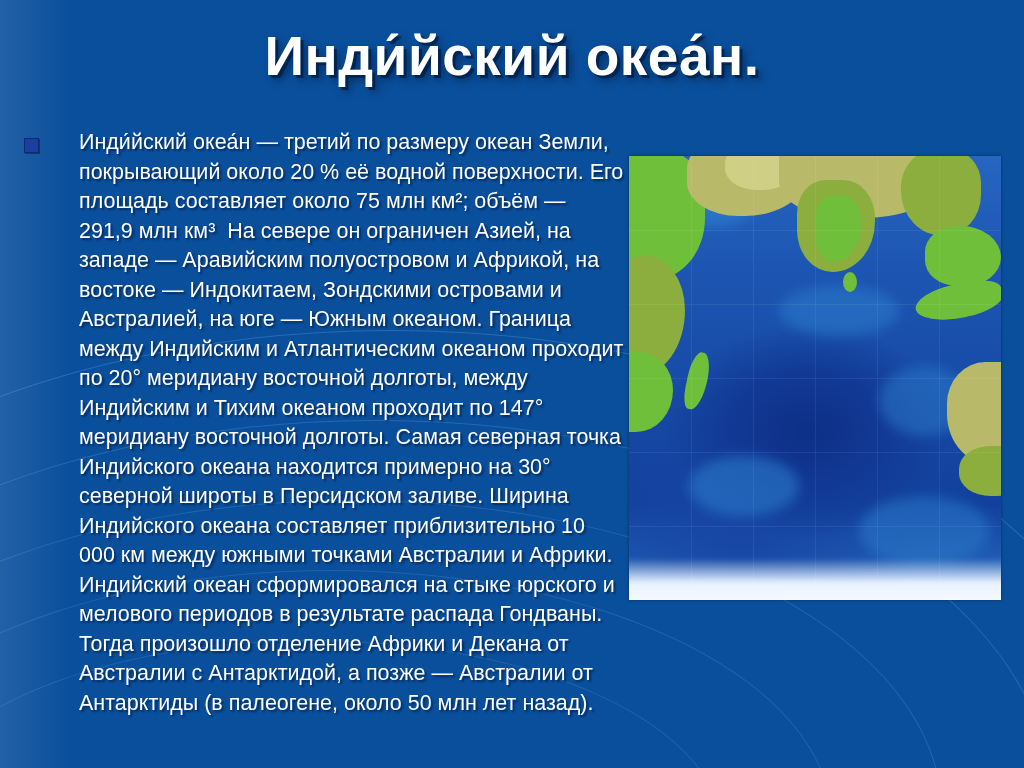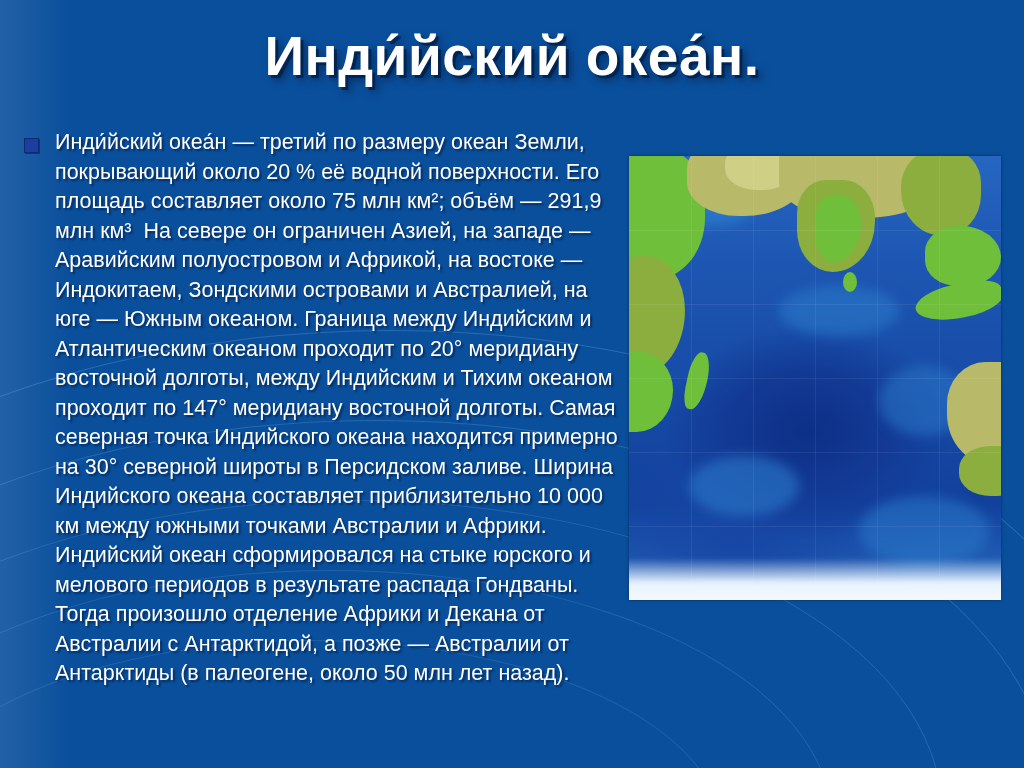--- a/index.html
+++ b/index.html
@@ -68,20 +68,21 @@
   }
 
   
   #body-block {
     position: absolute;
     left: 24px;
     top: 128px;
     width: 600px;
     display: flex;
     align-items: flex-start;
+    gap: 24px;
   }
   #bullet {
     width: 13px;
     height: 13px;
     background: #1a3fa0;
     border: 1px solid #0d2a72;
     margin-top: 10px;
     margin-right: 16px;
     flex: 0 0 auto;
     box-shadow: 1px 1px 0 rgba(0,0,0,0.35);

